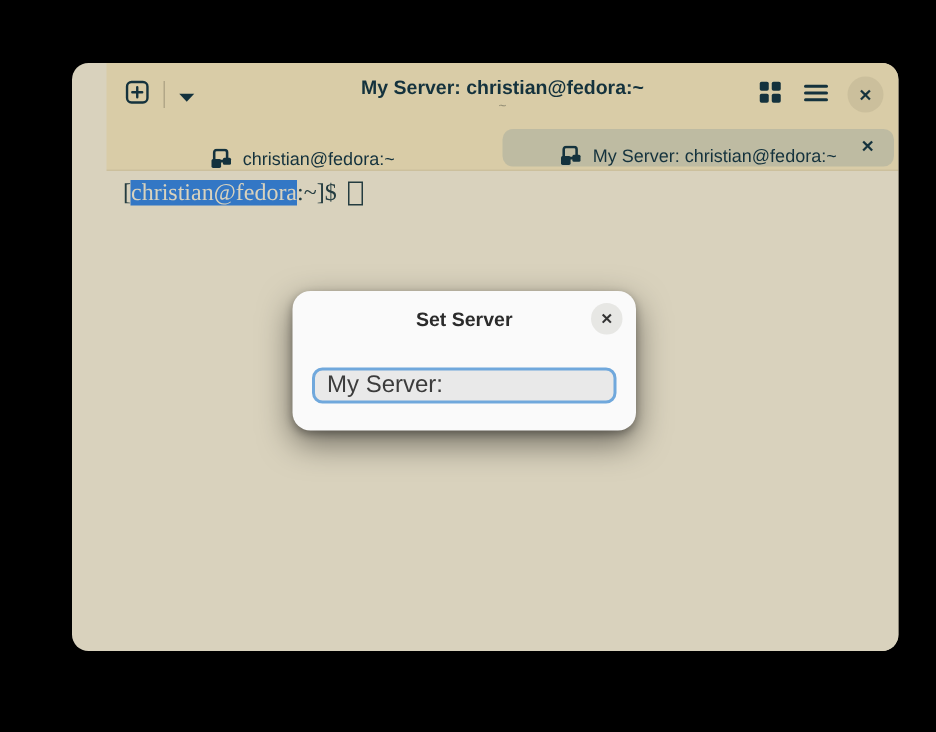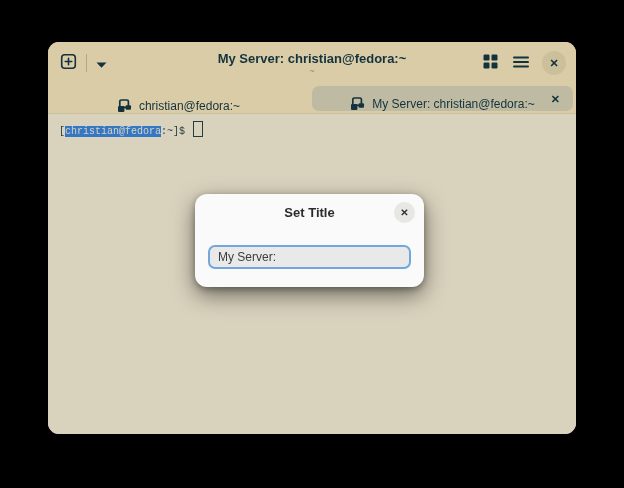--- a/index.html
+++ b/index.html
@@ -3,21 +3,21 @@
 <meta charset="utf-8">
 <style>
   html,body { margin:0; padding:0; background:#000; }
   .stage {
     position:relative; width:624px; height:488px; background:#000; overflow:hidden;
     font-family:"Liberation Sans", sans-serif;
   }
   .window {
     position:absolute; left:48px; top:42px; width:528px; height:392px;
     border-radius:11px; overflow:hidden; background:#d9d2bd;
-    display:flex; flex-direction:column;
+    display:flex; flex-direction:column;padding-left:23px;
   }
   
   .headerbar {
     flex:0 0 42px; height:42px; background:#d9cca7;
     display:flex; align-items:center; justify-content:space-between;
     padding:0 10px; position:relative; box-sizing:border-box;
   }
   .hb-left { display:flex; align-items:center; gap:7px; }
   .hb-btn {
     background:none; border:none; padding:2px; margin:0; cursor:pointer;
@@ -48,21 +48,21 @@
   .tab.active { background:#bebba2; border-radius:7px; margin:2px 3px; }
   .tab-label { white-space:nowrap; overflow:hidden; text-overflow:ellipsis; }
   .tab-icon { display:flex; align-items:center; }
   .tab-close {
     position:absolute; right:13px; top:50%; transform:translateY(-50%);
     font-size:11px; font-weight:bold; color:#14323d; cursor:pointer; line-height:1;
   }
   
   .terminal {
     flex:1 1 auto; background:#d9d2bd; padding:7px 11px;
-    font-family:Liberation Mono, monospace; font-size:10px; color:#243c40;
+    font-family:Liberation Serif, serif; font-size:16px; color:#243c40;
     cursor:text;
   }
   .prompt-line { white-space:pre; line-height:16px; }
   .sel { background:#3377c5; color:#d9d2bd; }
   .cursor {
     display:inline-block; width:8px; height:14px; border:1px solid #243c40;
     margin-left:8px; vertical-align:text-bottom; background:transparent;
   }
   
   .dialog {
@@ -77,21 +77,21 @@
   .dlg-close {
     position:absolute; top:8px; right:9px; width:21px; height:21px;
     border-radius:50%; background:#e7e7e4; border:none; color:#333;
     font-weight:bold; font-size:10px; cursor:pointer; padding:0;
     display:flex; align-items:center; justify-content:center;
   }
   .dlg-entry {
     position:absolute; left:13px; top:51px; width:203px; height:24px;
     box-sizing:border-box; border:2px solid #70a8dc; border-radius:7px;
     background:#e9e9e9; font-family:"Liberation Sans", sans-serif;
-    font-size:12px; color:#3c3c3c; padding:0 8px; outline:none;
+    font-size:16px; color:#3c3c3c; padding:0 8px; outline:none;
   }
 </style>
 </head>
 <body>
 
 <div class="stage">
 
   <div class="window">
 
     <div class="headerbar">
@@ -169,20 +169,20 @@
       </div>
     </div>
 
     <div class="terminal">
       <div class="prompt-line"><span>[</span><span class="sel">christian@fedora</span><span>:~]$</span><span class="cursor"></span></div>
     </div>
 
   </div>
 
   <div class="dialog">
-    <div class="dlg-title">Set Title</div>
+    <div class="dlg-title">Set Server</div>
     <button class="dlg-close">
       <span>✕</span>
     </button>
     <input class="dlg-entry" type="text" value="My Server:" style="">
   </div>
 
 </div>
 
 </body></html>

